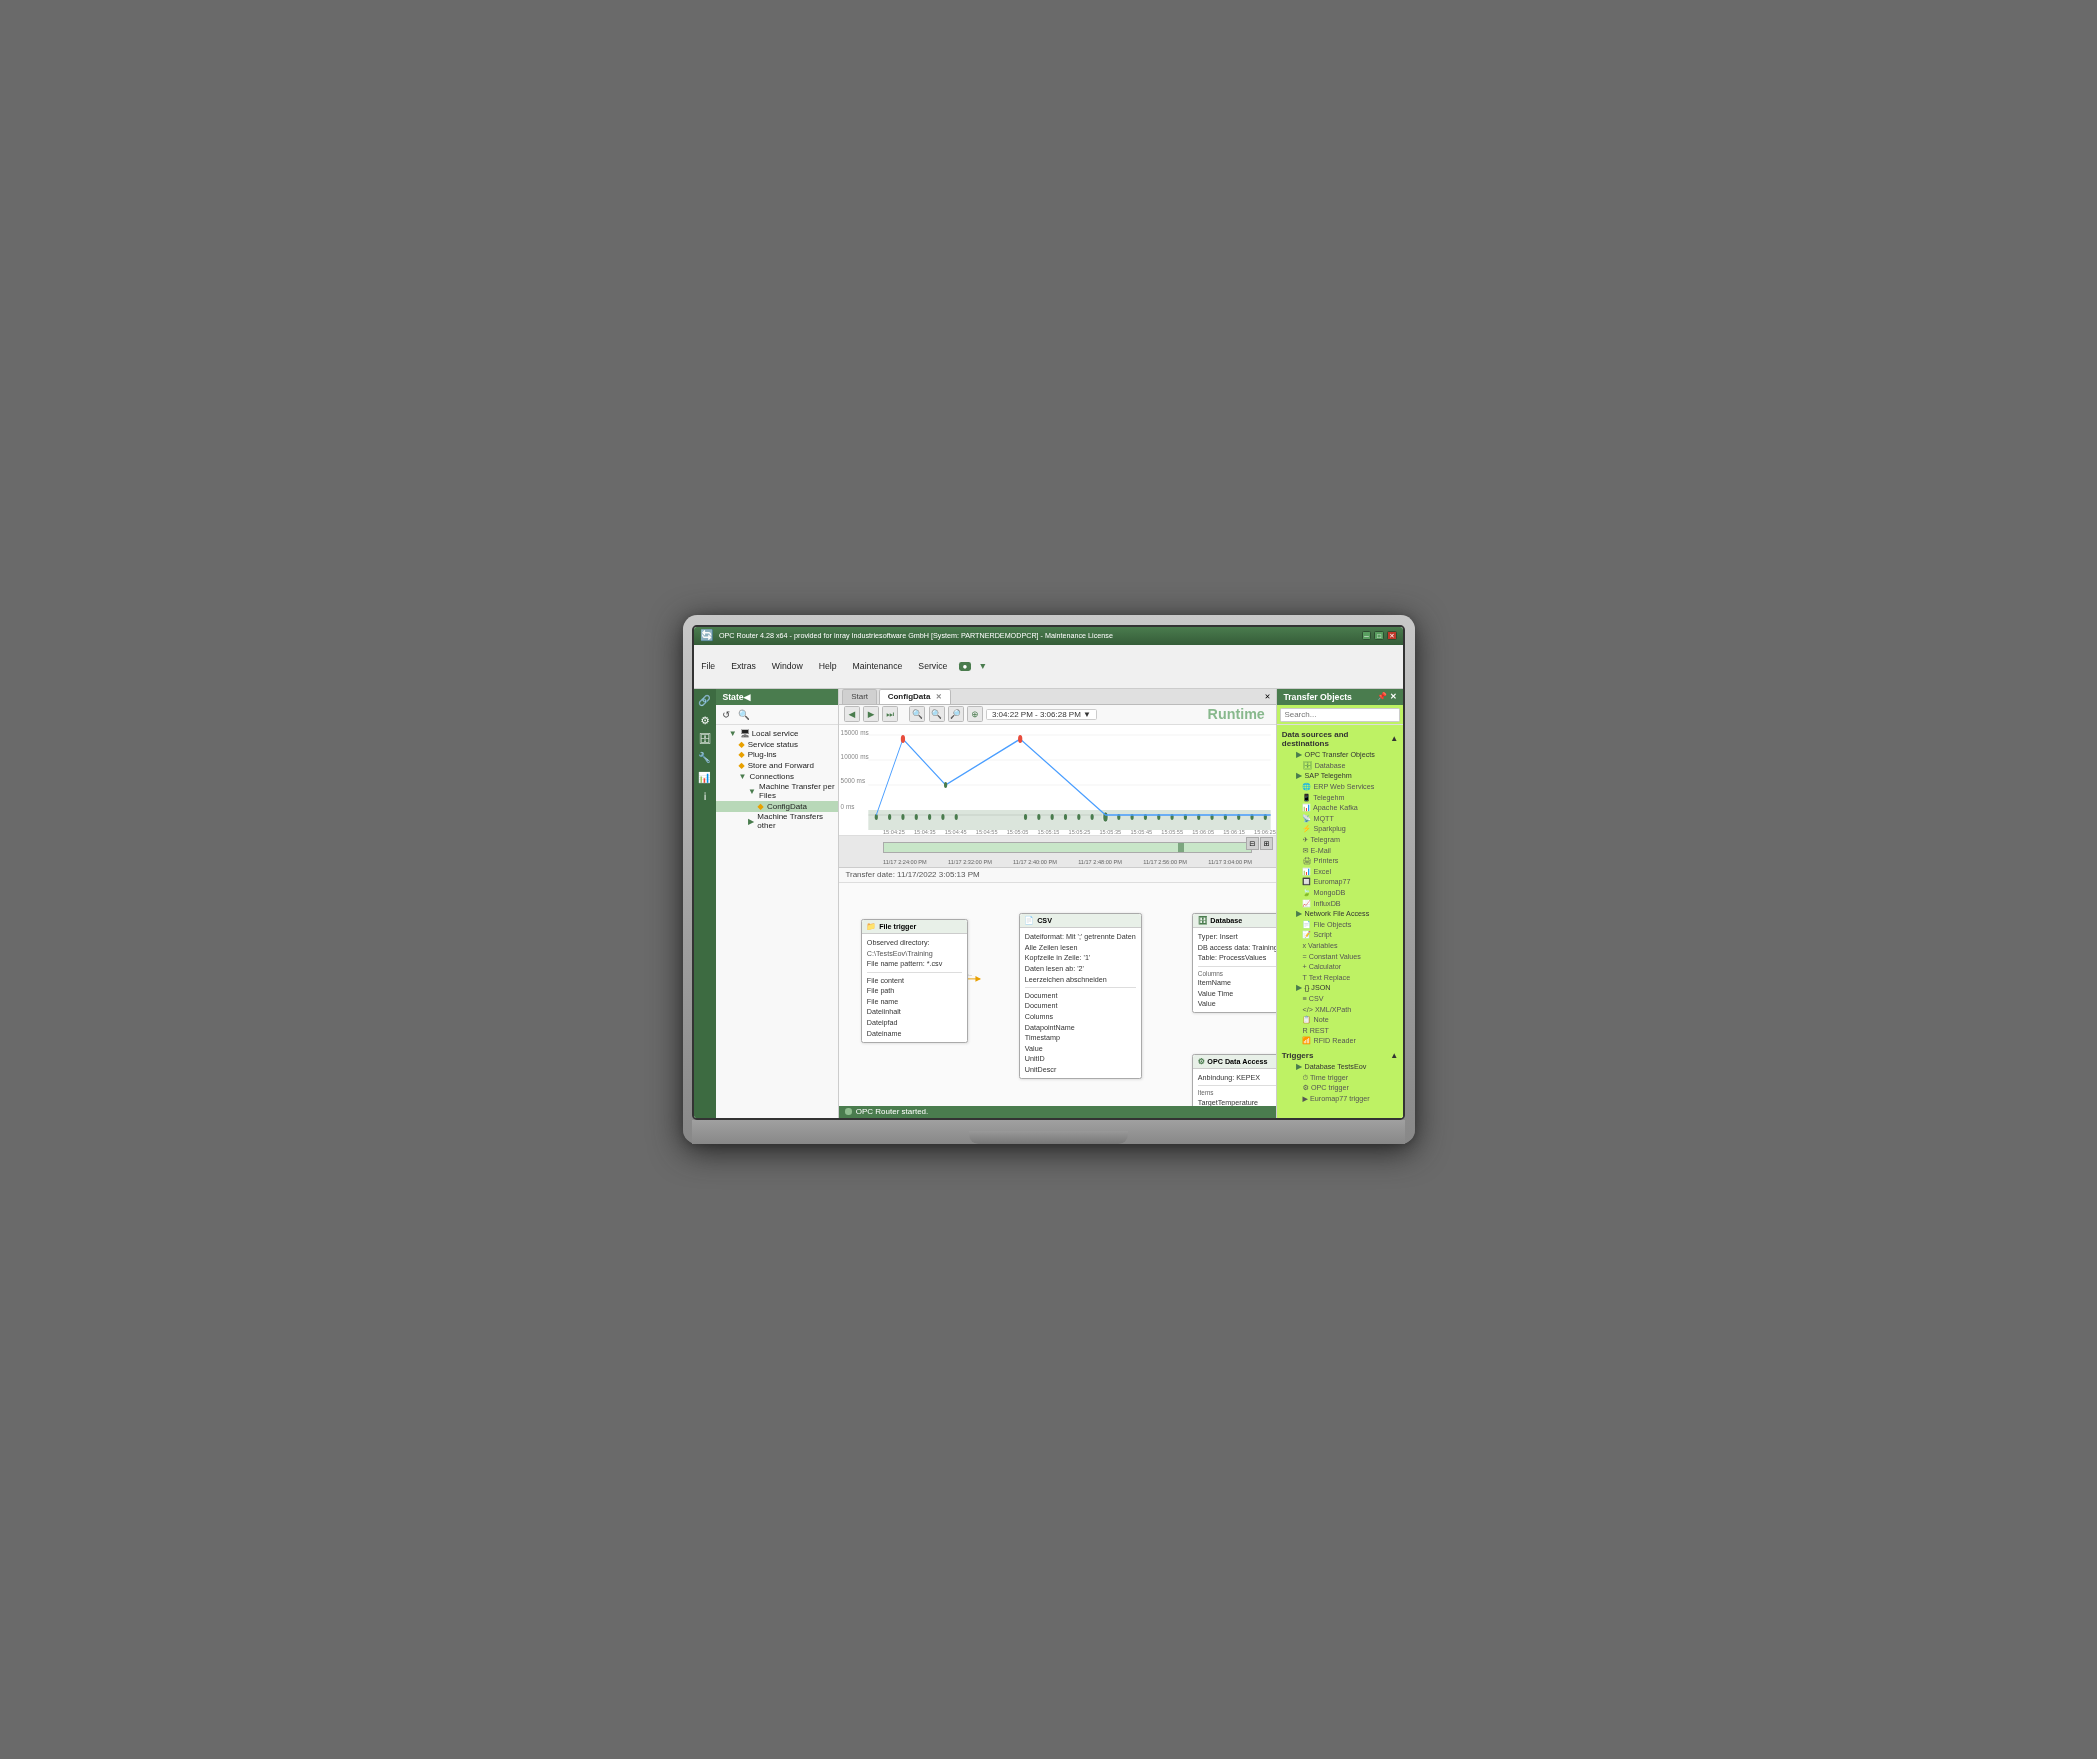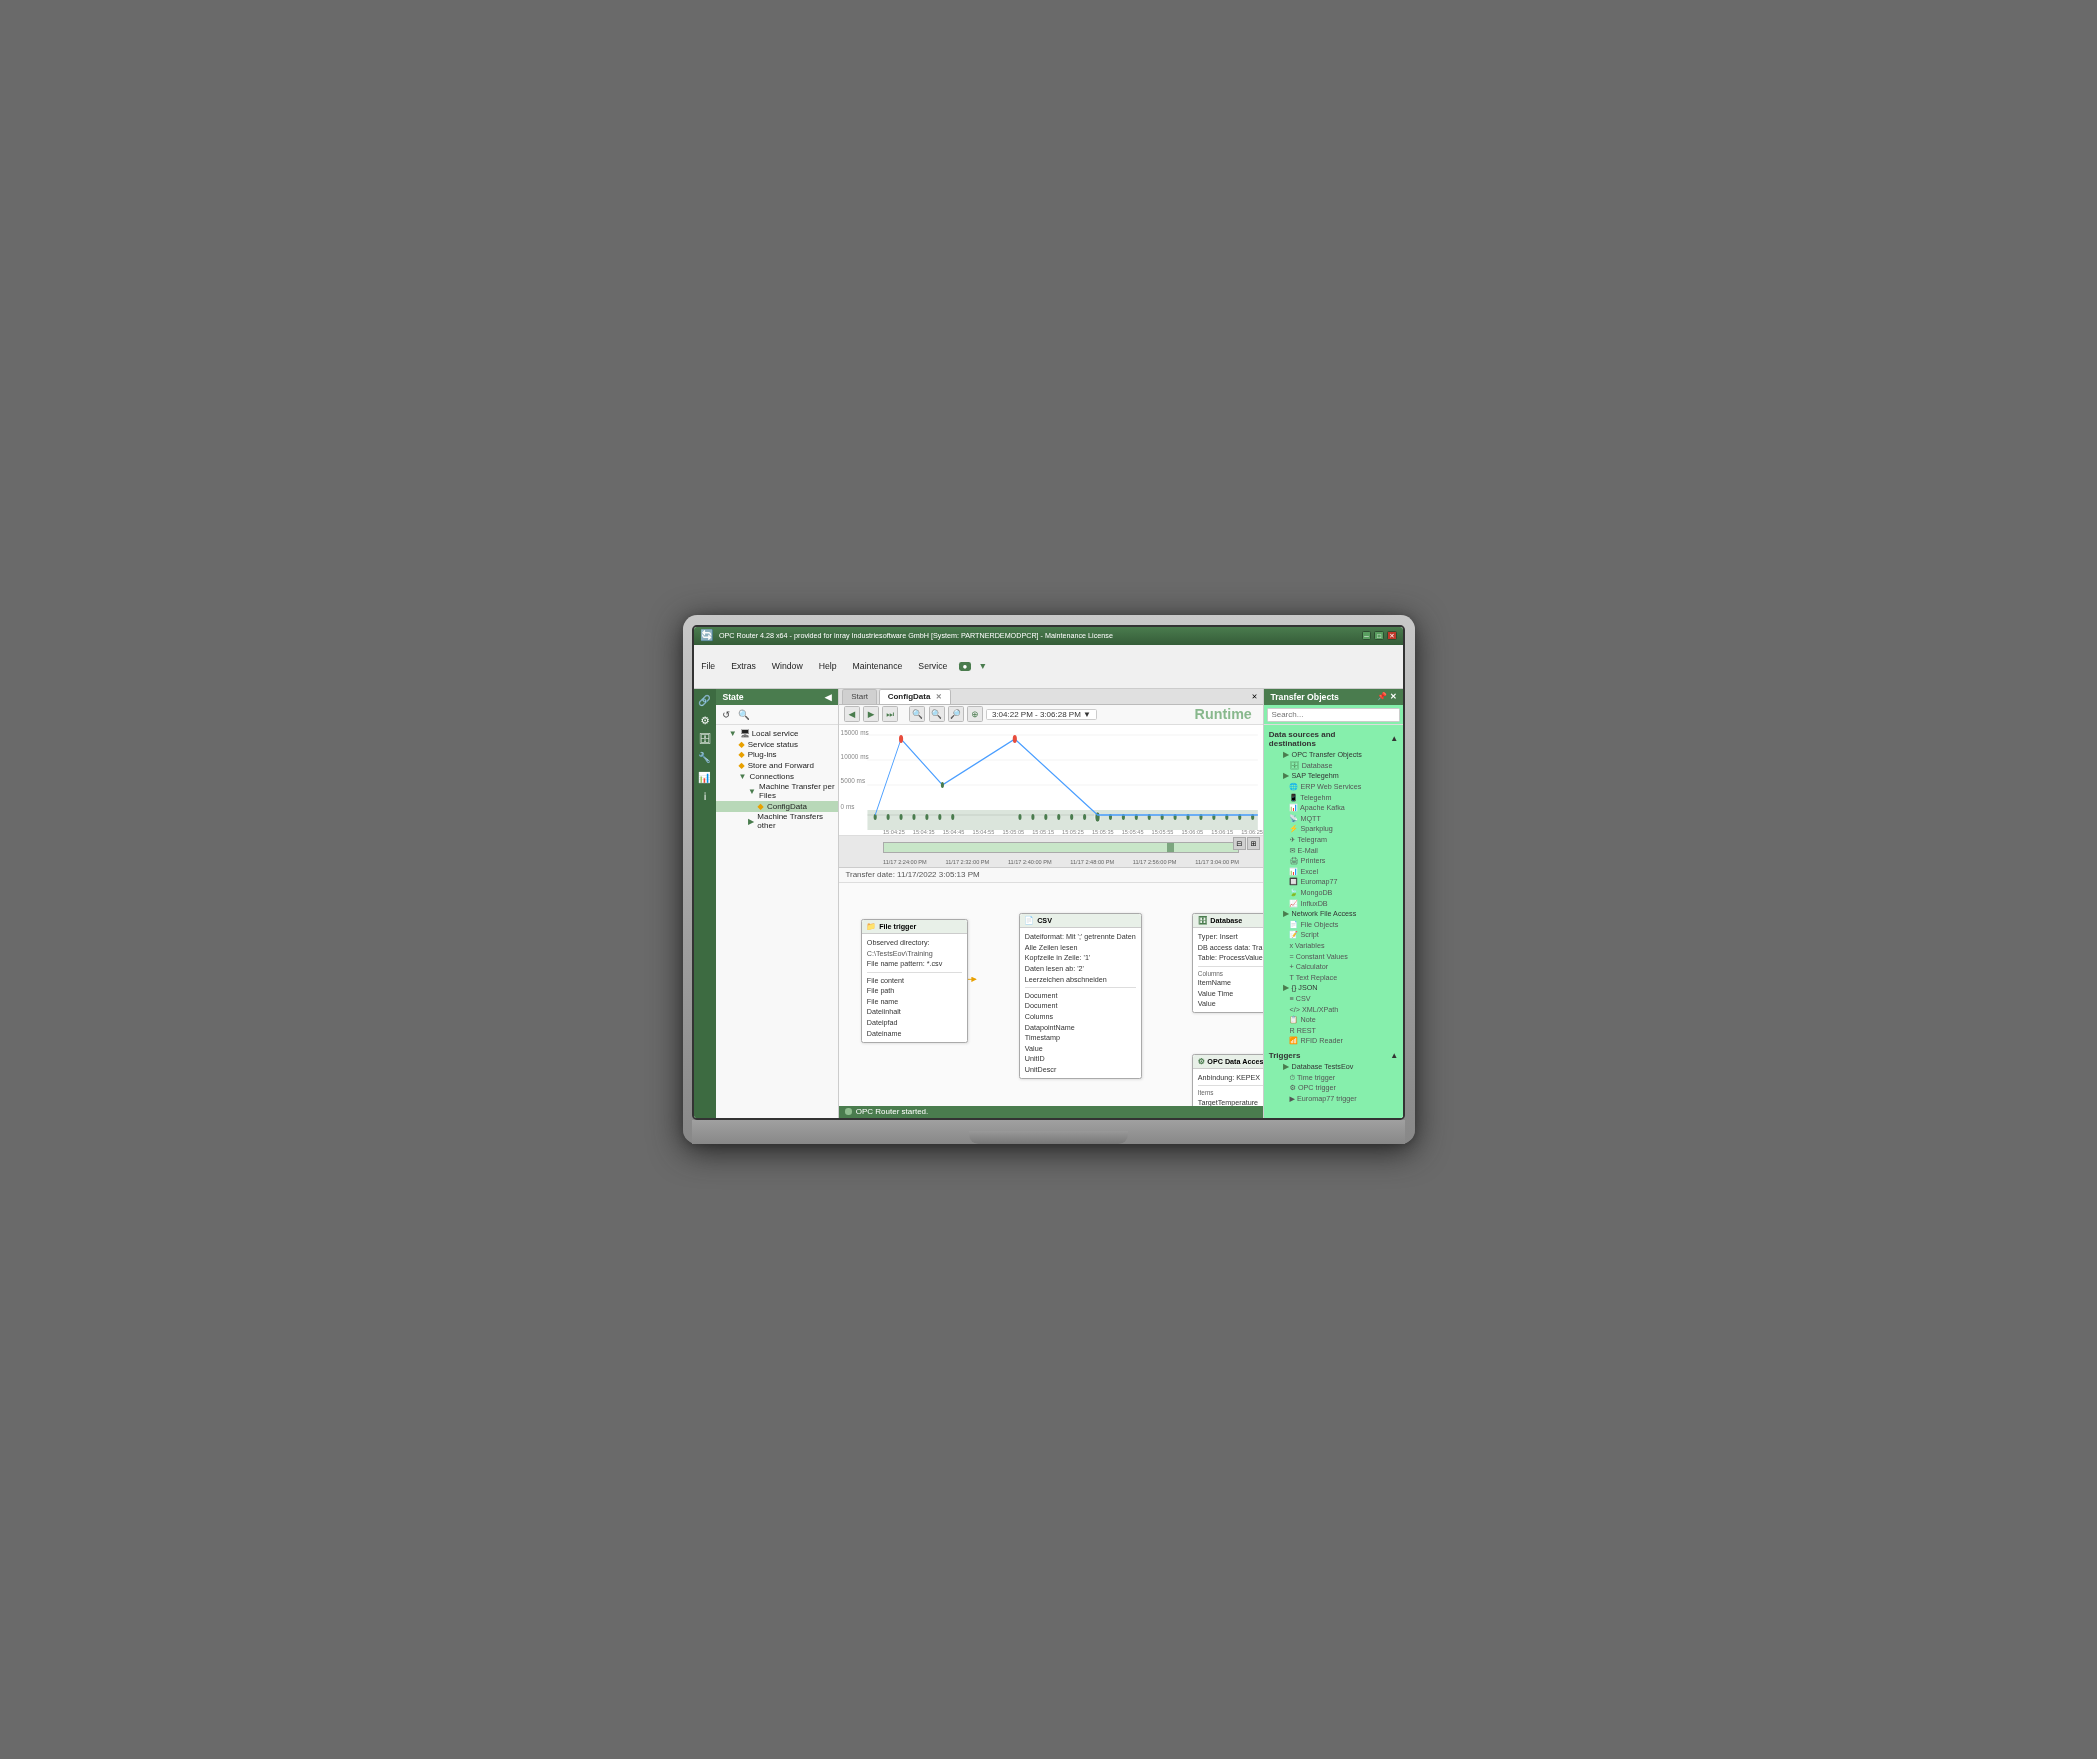--- a/index.html
+++ b/index.html
@@ -93,21 +93,21 @@
       flex-direction: column;
     }
     .sidebar-header {
       background: #4a7c4e;
       color: #fff;
       font-size: 8.7px;
       font-weight: bold;
       padding: 3.2px 6.4px;
       display: flex;
       align-items: center;
-      justify-content: space-between;
+      justify-content: flex-start;
     }
     .sidebar-toolbar {
       display: flex;
       align-items: center;
       padding: 2.4px 3.2px;
       border-bottom: 0.8px solid #ddd;
       gap: 3.2px;
     }
     .icon-btn {
       width: 14.3px; height: 14.3px;
@@ -328,22 +328,22 @@
       align-items: center;
       gap: 4px;
     }
     .status-dot {
       width: 6.4px; height: 6.4px;
       background: #8fbc8f;
       border-radius: 50%;
     }
     
     .right-panel {
-      width: 140px;
-      background: #86efac;
+      width: 127px;
+      background: #bef264;
       border-left: 0.8px solid #ccc;
       display: flex;
       flex-direction: column;
     }
     .right-panel-header {
       background: #4a7c4e;
       color: #fff;
       font-size: 8.7px;
       font-weight: bold;
       padding: 3.2px 6.4px;

